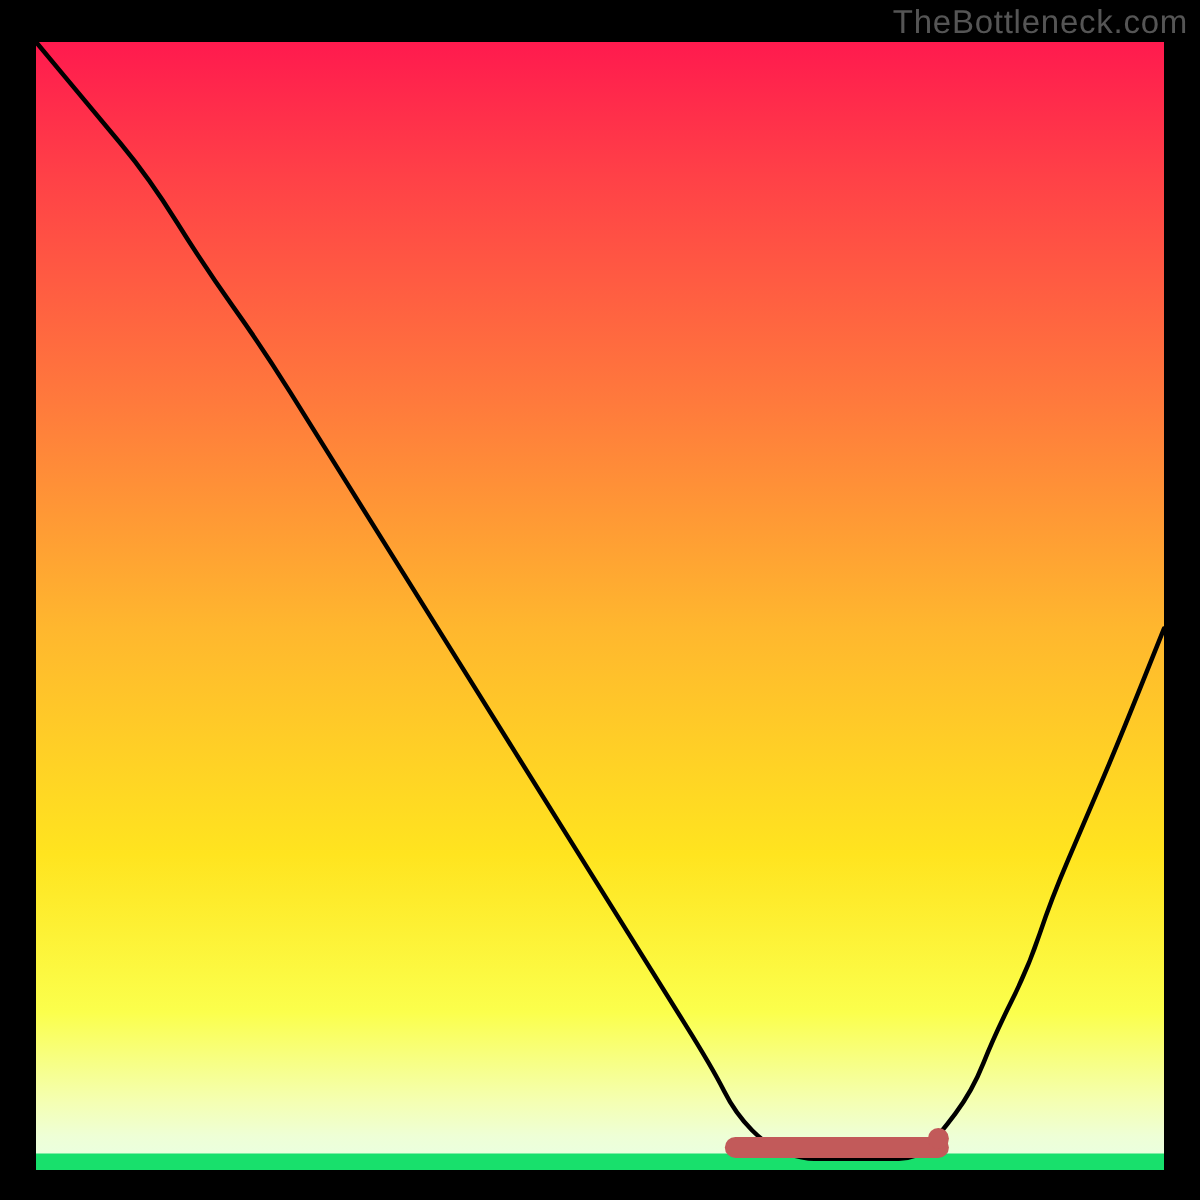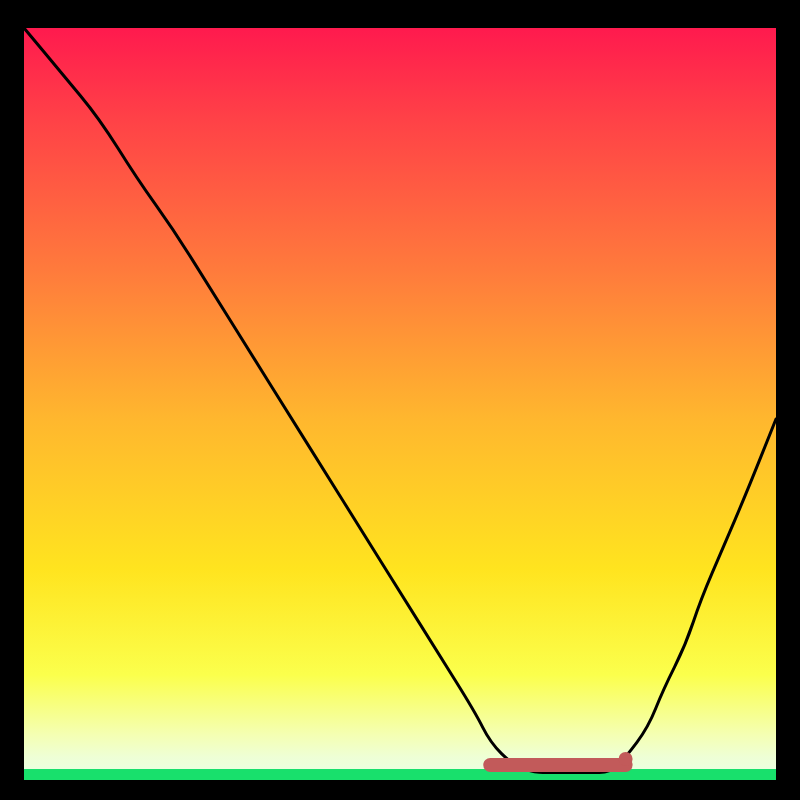--- a/index.html
+++ b/index.html
@@ -68,20 +68,21 @@
     width: 100%;
     height: 100%;
     overflow: visible;
   }
 </style>
 </head>
 <body>
 
 <div class="frame">
 
+  <div class="watermark">TheBottleneck.com</div>
 
   <div class="plot">
     <div class="gradient"></div>
     <div class="green-band"></div>
 
     <svg class="curve" viewBox="0 0 752 752" preserveAspectRatio="none">
 
       <path id="curve-path" fill="none" stroke="#000" stroke-width="3" stroke-linecap="round" stroke-linejoin="round" d="M 0 0 Q 0 0 18.8 22.560000000000002 Q 37.6 45.120000000000005 56.400000000000006 67.68 Q 75.2 90.24000000000001 94 120.32 Q 112.8 150.39999999999998 131.6 176.71999999999997 Q 150.4 203.03999999999996 169.2 233.11999999999998 Q 188 263.2 206.8 293.28 Q 225.6 323.36 244.39999999999998 353.44 Q 263.2 383.52 282 413.6 Q 300.8 443.68 319.6 473.76 Q 338.40000000000003 503.84 357.20000000000005 533.92 Q 376 564 394.8 594.0799999999999 Q 413.6 624.16 432.4 654.24 Q 451.2 684.32 458.72 699.36 Q 466.24 714.4 477.52 725.6800000000001 Q 488.8 736.96 500.08000000000004 740.72 Q 511.36 744.48 518.88 744.48 Q 526.4 744.48 537.6800000000001 744.48 Q 548.96 744.48 556.48 744.48 Q 564 744.48 575.28 744.48 Q 586.5600000000001 744.48 594.08 736.96 Q 601.6 729.44 612.88 714.4000000000001 Q 624.16 699.36 631.68 680.56 Q 639.1999999999999 661.76 650.48 639.2 Q 661.76 616.64 669.28 594.0799999999999 Q 676.8000000000001 571.52 688.08 545.2 Q 699.36 518.88 710.64 492.56 Q 721.92 466.24 736.96 428.64 T 752 391.04"></path>
 
       <path id="marker-path" fill="none" stroke="#c25a5a" stroke-width="14" stroke-linecap="round" d="M 466.24 736.96 L 601.6 736.96"></path>

